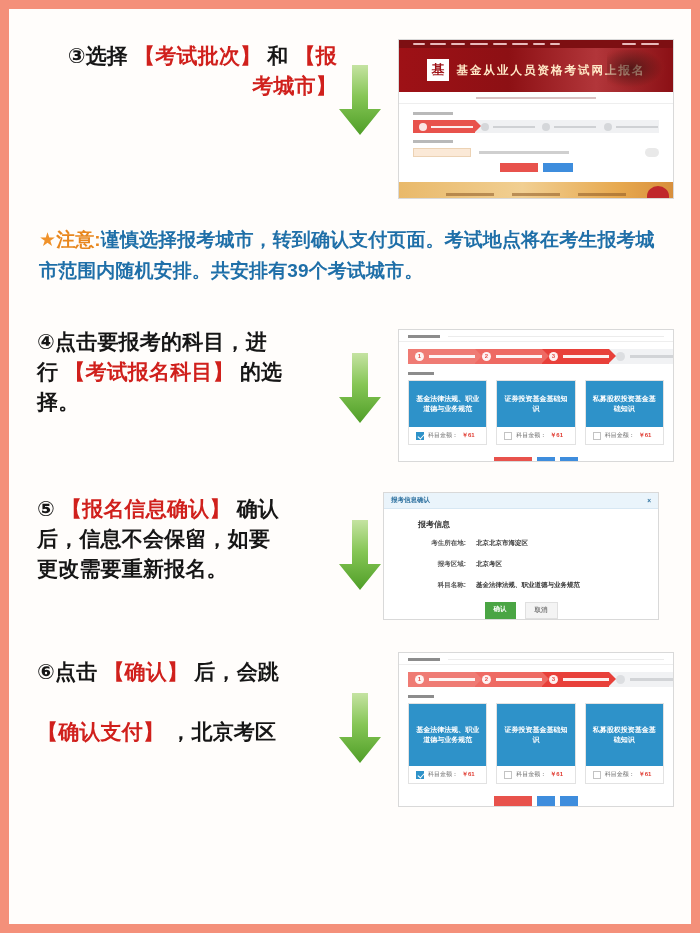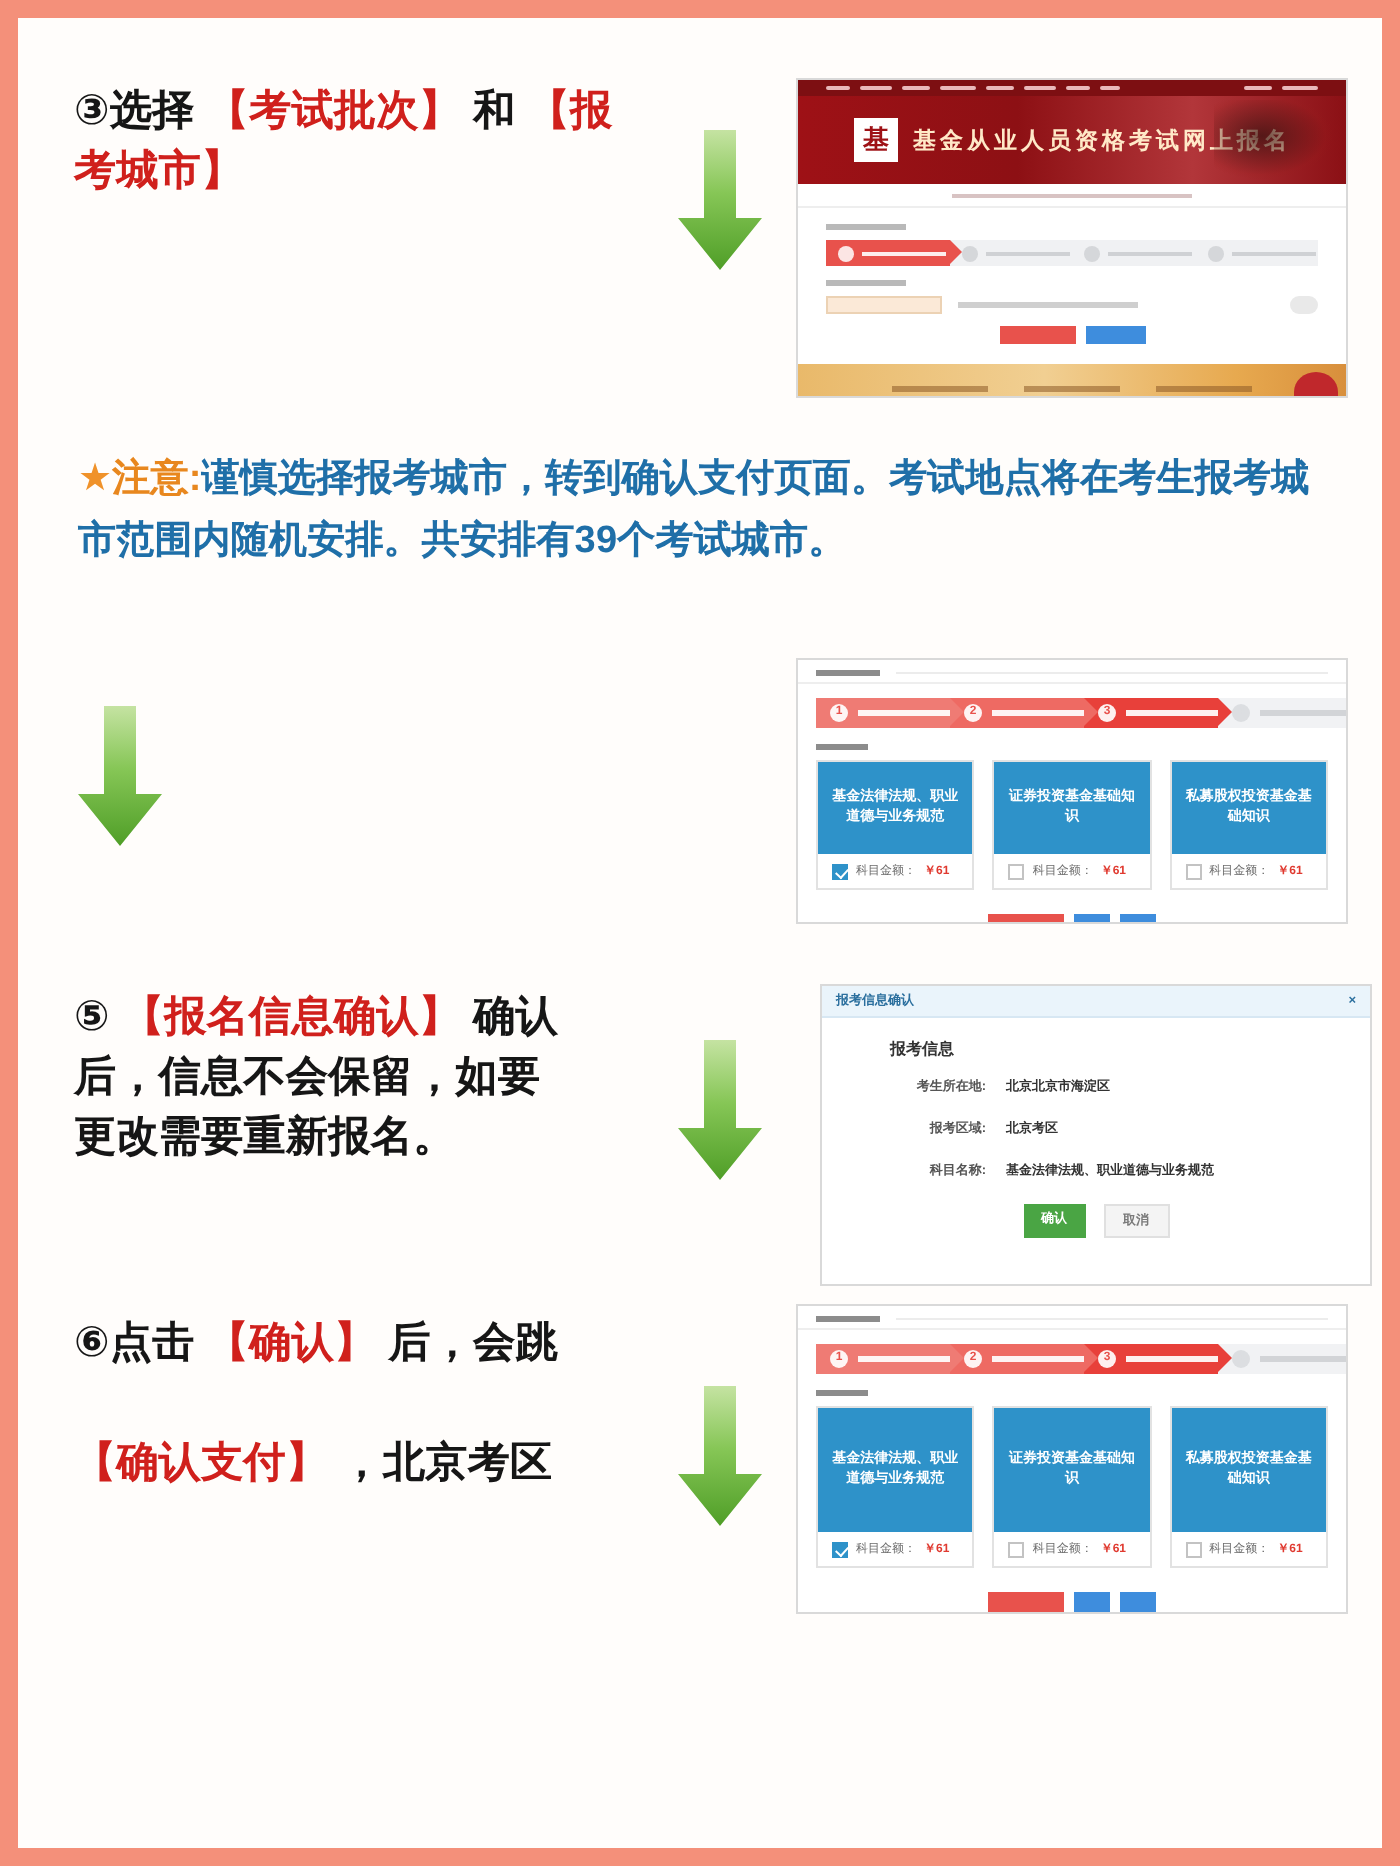--- a/index.html
+++ b/index.html
@@ -202,21 +202,21 @@
     background:#f4f4f4; color:#7a7a7a; border:1px solid #e0e0e0;
     font-size:6.5px; padding:3px 9px; font-weight:700;
   }
 </style>
 </head>
 <body>
 
 <div id="page">
 
   <div class="step-block" style="left:28px; top:32px; width:350px;">
-    <div class="step-text" style="width:300px;">
+    <div class="step-text" style="width:300px;text-align:right;">
       <span>③选择 </span><span class="hl">【考试批次】</span><span> 和 </span><span class="hl">【报</span><br>
       <span class="hl">考城市】</span>
     </div>
     <div class="arrow" style="margin-top:24px;">
       <svg width="46" height="72" viewBox="0 0 46 72">
         <defs>
             <linearGradient id="g3" x1="0" y1="0" x2="0" y2="1">
           <stop offset="0%" stop-color="#c5e3a2"></stop>
               <stop offset="45%" stop-color="#86c656"></stop>
               <stop offset="100%" stop-color="#4f9e27"></stop>
@@ -284,20 +284,25 @@
         <i></i>
     </div>
 
   </div>
 
   <div class="note" style="left:30px; top:216px; width:632px;">
     <span class="star">★</span><span class="lead">注意:</span><span>谨慎选择报考城市，转到确认支付页面。考试地点将在考生报考城市范围内随机安排。共安排有39个考试城市。</span>
   </div>
 
   <div class="step-block" style="left:28px; top:318px; width:350px;">
+    <div class="step-text" style="width:300px;">
+      <span>④点击要报考的科目，进</span><br>
+      <span>行 </span><span class="hl">【考试报名科目】</span><span> 的选</span><br>
+      <span>择。</span>
+    </div>
     <div class="arrow" style="margin-top:26px;">
       <svg width="46" height="72" viewBox="0 0 46 72">
         <defs>
             <linearGradient id="g4" x1="0" y1="0" x2="0" y2="1">
           <stop offset="0%" stop-color="#c5e3a2"></stop>
               <stop offset="45%" stop-color="#86c656"></stop>
               <stop offset="100%" stop-color="#4f9e27"></stop>
         </linearGradient>
           </defs>
         <polygon fill="url(#g4)" points="15,0 31,0 31,44 44,44 23,70 2,44 15,44"></polygon>
@@ -375,21 +380,21 @@
           <stop offset="0%" stop-color="#c5e3a2"></stop>
               <stop offset="45%" stop-color="#86c656"></stop>
               <stop offset="100%" stop-color="#4f9e27"></stop>
         </linearGradient>
           </defs>
         <polygon fill="url(#g5)" points="15,0 31,0 31,44 44,44 23,70 2,44 15,44"></polygon>
       </svg>
     </div>
   </div>
 
-  <div class="shot" style="left:401px; top:483px; width:276px; height:151px;">
+  <div class="shot" style="left:374px; top:483px; width:276px; height:128px;">
     <div class="s3-bar">
       <span>报考信息确认</span>
       <span>×</span>
     </div>
     <div class="s3-body">
       <div class="s3-h">报考信息</div>
       <div class="s3-row">
         <span class="k">考生所在地:</span>
         <span class="v">北京北京市海淀区</span>
       </div>

